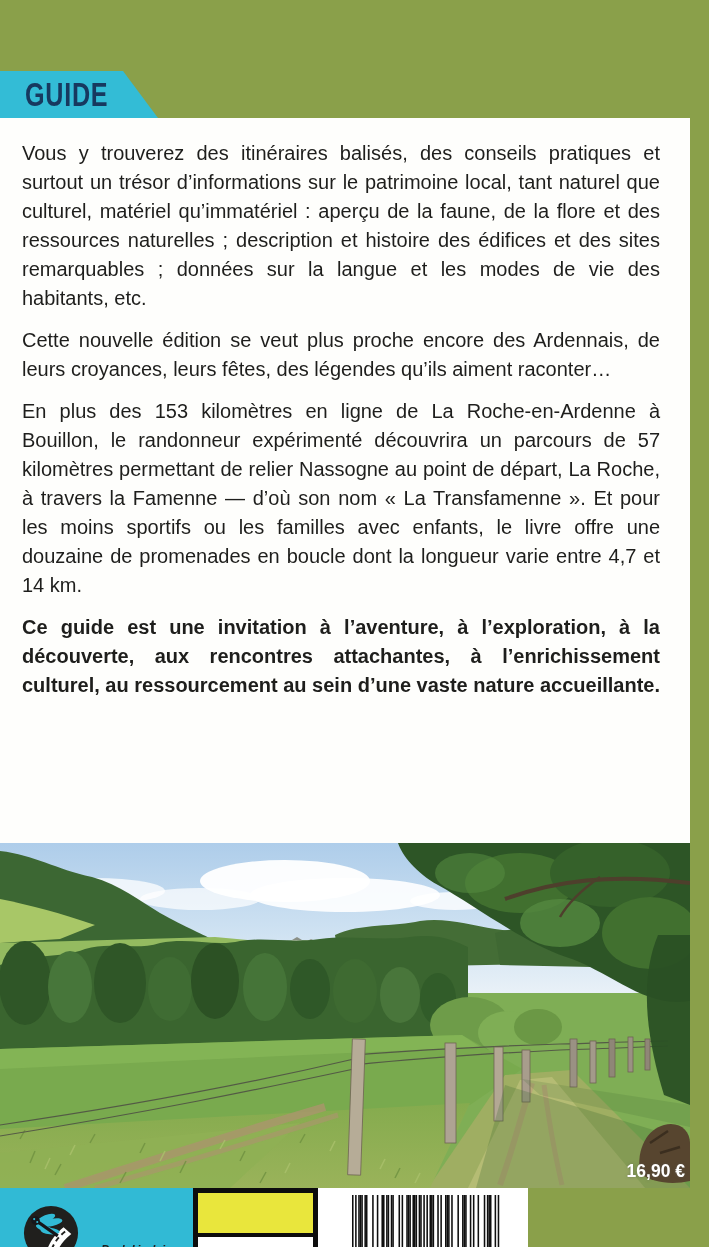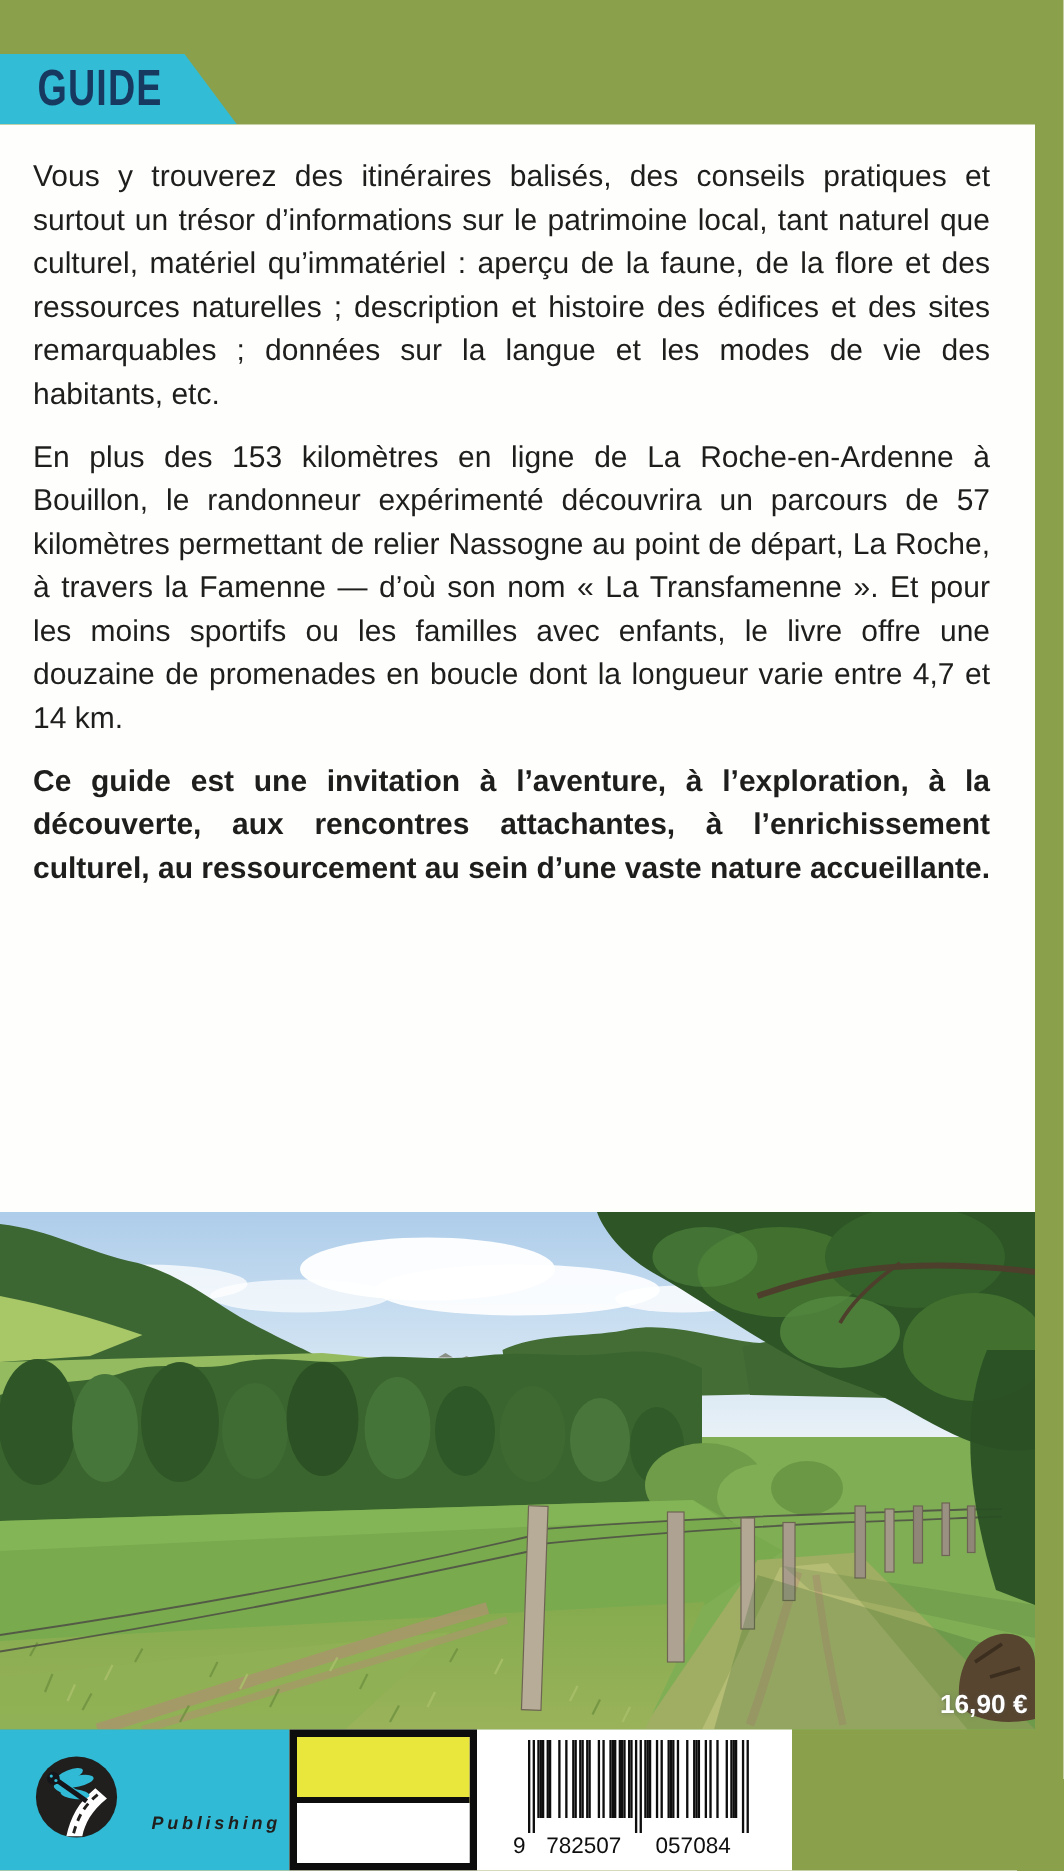--- a/index.html
+++ b/index.html
@@ -2,21 +2,21 @@
 <html lang="fr"><head>
 <meta charset="utf-8">
 <style>
   html,body{margin:0;padding:0;}
   body{
     width:709px;height:1247px;
     background:#8aa04a;
     font-family:"Liberation Sans", sans-serif;
     position:relative;overflow:hidden;
   }
-  .page{position:absolute;inset:0;}
+  .page{position:absolute;inset:0;margin-top:35px;}
 
   
   .banner{
     position:absolute;left:0;top:36px;width:158px;height:47px;
     background:#33bcd6;
     clip-path:polygon(0 0,123px 0,158px 100%,0 100%);
     display:flex;align-items:center;
   }
   .banner-label{
     font-size:34px;font-weight:bold;color:#17395f;
@@ -82,20 +82,21 @@
 <body>
 
 <div class="page">
 
   <div class="banner">
     <span class="banner-label">GUIDE</span>
   </div>
 
   <div class="panel">
     <p>Vous y trouverez des itinéraires balisés, des conseils pratiques et surtout un trésor d’informations sur le patrimoine local, tant naturel que culturel, matériel qu’immatériel : aperçu de la faune, de la flore et des ressources naturelles ; description et histoire des édifices et des sites remarquables ; données sur la langue et les modes de vie des habitants, etc.</p>
+    <p>Cette nouvelle édition se veut plus proche encore des Ardennais, de leurs croyances, leurs fêtes, des légendes qu’ils aiment raconter…</p>
     <p>En plus des 153 kilomètres en ligne de La Roche-en-Ardenne à Bouillon, le randonneur expérimenté découvrira un parcours de 57 kilomètres permettant de relier Nassogne au point de départ, La Roche, à travers la Famenne — d’où son nom « La Transfamenne ». Et pour les moins sportifs ou les familles avec enfants, le livre offre une douzaine de promenades en boucle dont la longueur varie entre 4,7 et 14 km.</p>
     <p class="bold">Ce guide est une invitation à l’aventure, à l’exploration, à la découverte, aux rencontres attachantes, à l’enrichissement culturel, au ressourcement au sein d’une vaste nature accueillante.</p>
   </div>
 
   <div class="photo">
     <svg width="690" height="345" viewBox="0 0 690 345">
       <defs>
         <linearGradient id="sky" x1="0" y1="0" x2="0" y2="1">
           <stop offset="0" stop-color="#aecdea"></stop>
             <stop offset=".6" stop-color="#cfe2f2"></stop>

